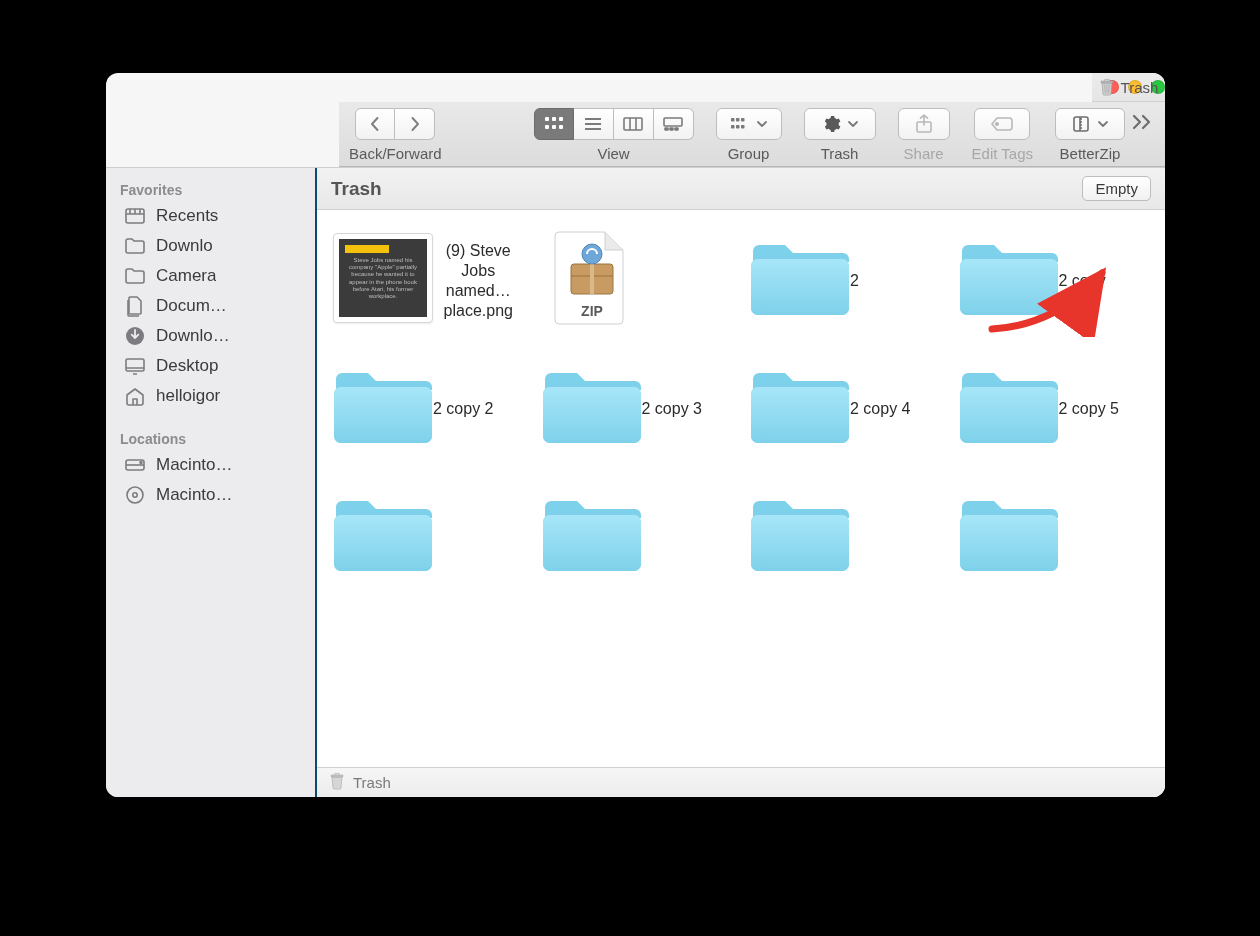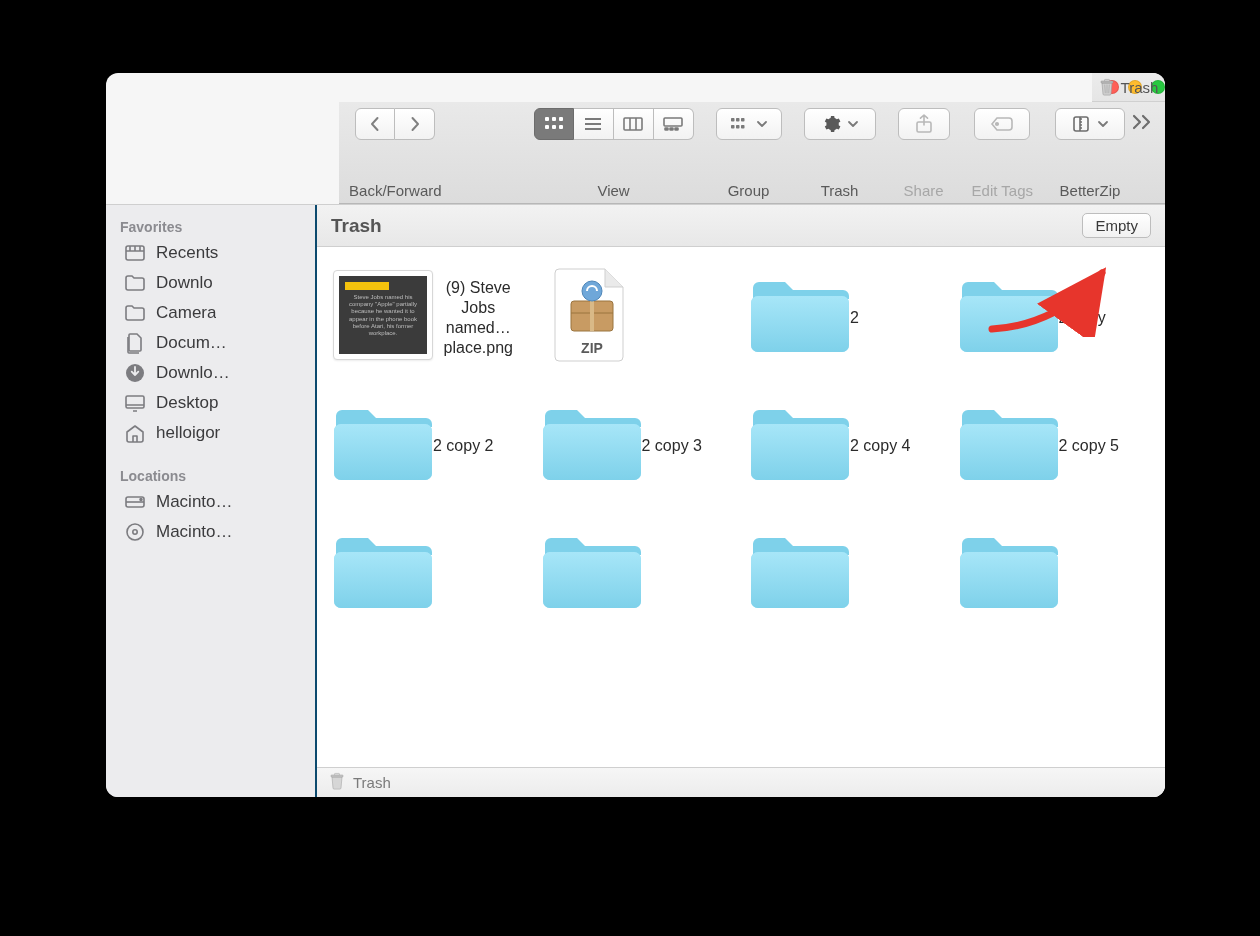--- a/index.html
+++ b/index.html
@@ -43,21 +43,21 @@
   }
   .trash-mini{ width:16px; height:18px; position:relative; }
   .trash-mini svg{display:block;}
   
   .toolbar{
     background:linear-gradient(#e9e9e9,#dcdcdc);
     border-bottom:1px solid #b7b7b7;
     padding:6px 10px 4px 10px;
     display:flex; align-items:flex-start;
   }
-  .tb-group{ display:flex; flex-direction:column; align-items:center; margin-right:22px;gap:37px;}
+  .tb-group{ display:flex; flex-direction:column; align-items:center; margin-right:22px;}
   .tb-group:last-child{margin-right:6px;}
   .seg{ display:flex; }
   .btn{
     height:32px; min-width:40px;
     background:linear-gradient(#ffffff,#f2f2f2);
     border:1px solid #bdbdbd;
     display:flex; align-items:center; justify-content:center;
     font-size:17px; color:#6a6a6a;
     cursor:default;
     padding:0 8px;

